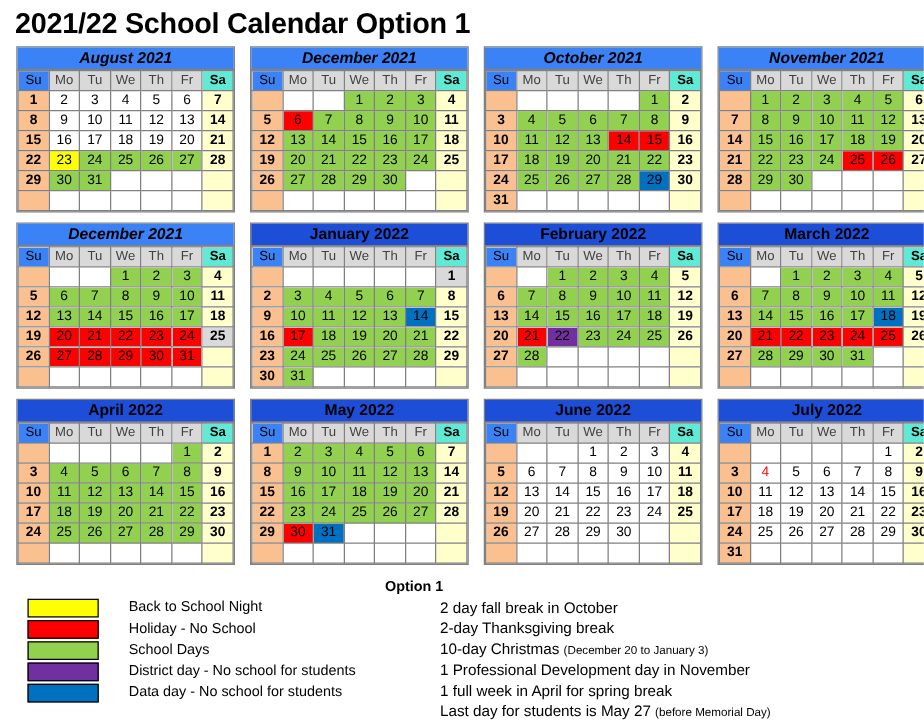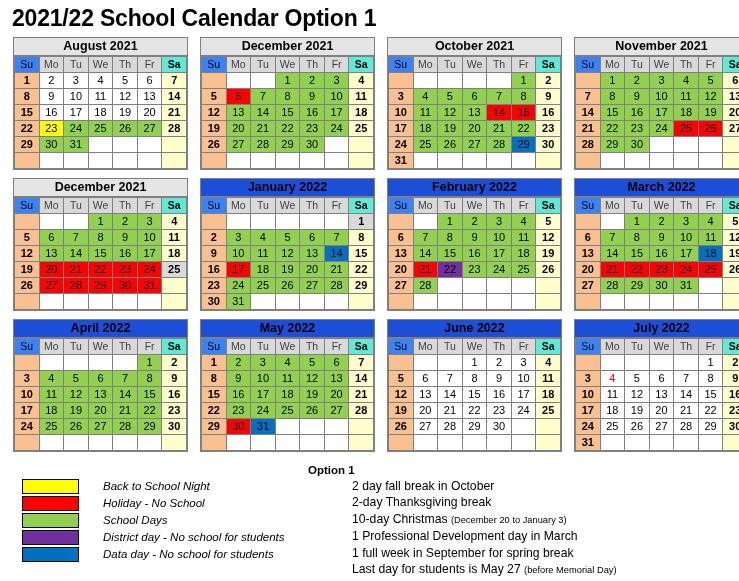--- a/index.html
+++ b/index.html
@@ -44,21 +44,21 @@
     text-align: center;
     font-size: 12.5px;
     font-weight: bold;
     line-height: 17px;
     height: 17px;
     border-bottom: 1px solid #808080;
     color: #000;
     white-space: nowrap;
     overflow: hidden;
   }
-  .month.fall  .month-title { background: #e5e5e5; }
+  .month.fall  .month-title { background: #3b82f6; font-style: italic; }
   .month.spring .month-title { background: #1d4ed8; }
 
   table.mtab {
     border-collapse: collapse;
     width: 100%;
     table-layout: fixed;
   }
   table.mtab th, table.mtab td {
     border: 1px solid #808080;
     height: 15px;
@@ -96,21 +96,20 @@
     left: 0;
     top: 462px;
     width: 739px;
     height: 119px;
   }
 
   .legend {
     position: absolute;
     left: 22px;
     top: 16px;
-    font-style: italic;
   }
   .legend-row {
     display: flex;
     align-items: center;
     height: 17px;
   }
   .swatch {
     width: 57px;
     height: 15px;
     border: 1px solid #000000;
@@ -1040,19 +1039,19 @@
         <div class="swatch" style="background: rgb(0, 112, 192);"></div>
         <div class="legend-label">Data day - No school for students</div>
       </div>
     </div>
   <div class="notes">
     <div class="notes-title">Option 1</div>
     <div class="notes-lines">
         <div class="note-line"><span>2 day fall break in October</span></div>
         <div class="note-line"><span>2-day Thanksgiving break</span></div>
         <div class="note-line"><span>10-day Christmas </span><span class="note-sub">(December 20 to January 3)</span></div>
-        <div class="note-line"><span>1 Professional Development day in March</span></div>
-        <div class="note-line"><span>1 full week in September for spring break</span></div>
+        <div class="note-line"><span>1 Professional Development day in November</span></div>
+        <div class="note-line"><span>1 full week in April for spring break</span></div>
         <div class="note-line"><span>Last day for students is May 27 </span><span class="note-sub">(before Memorial Day)</span></div>
         <div class="note-line"><span>Last day for teachers is May 31</span></div>
       </div>
   </div>
 </div>
 
 </body></html>

